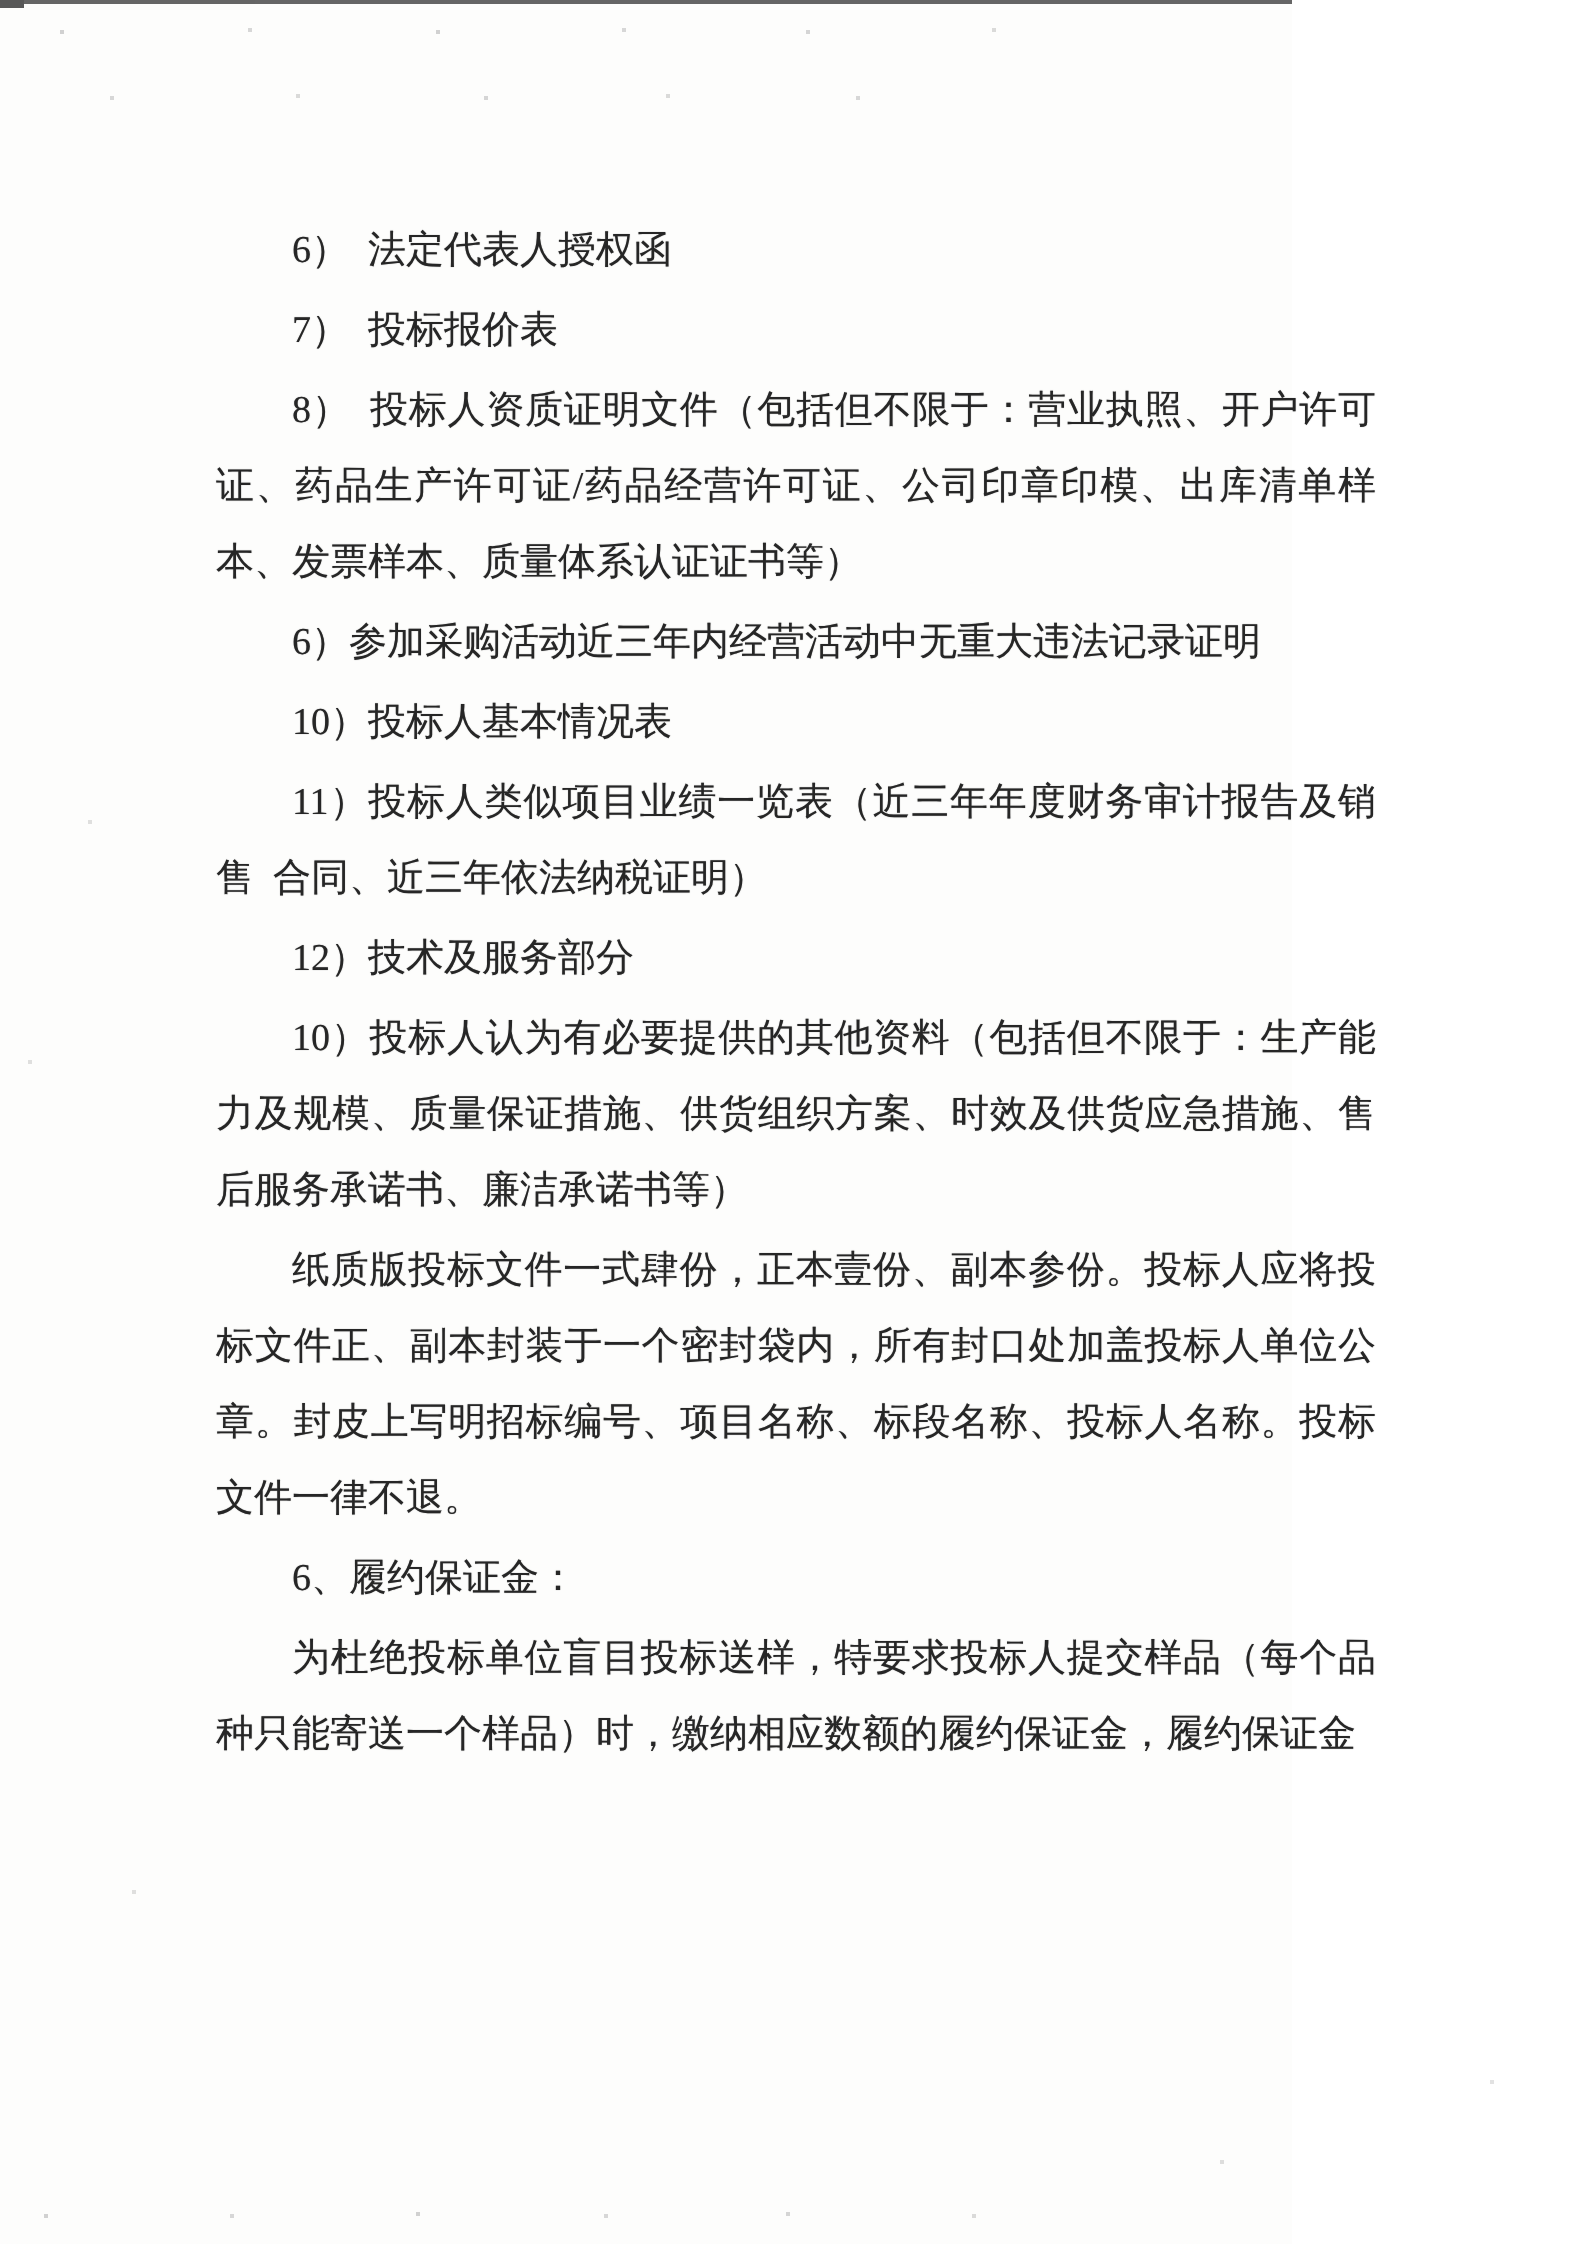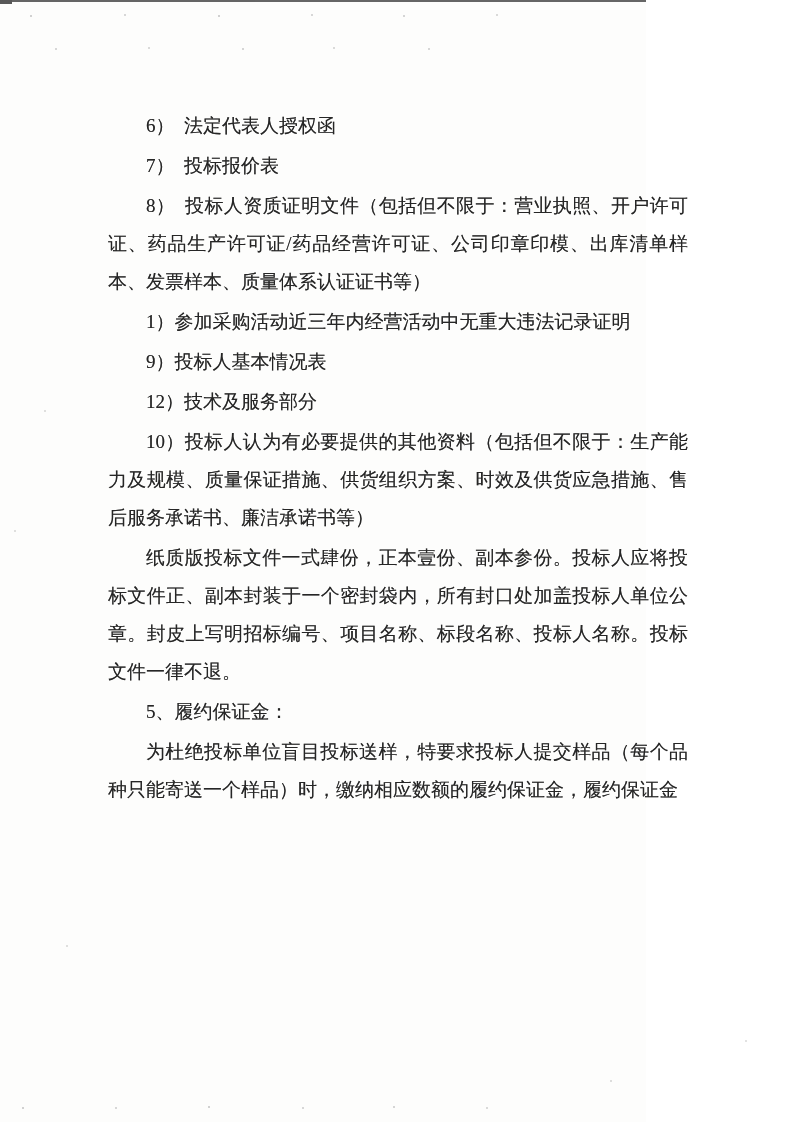--- a/index.html
+++ b/index.html
@@ -92,21 +92,22 @@
 <body>
 
 <div class="page">
   <div class="scan-edge-top"></div>
   <div class="scan-noise"></div>
 
   <div class="content">
     <p>6） 法定代表人授权函</p>
     <p>7） 投标报价表</p>
     <p>8） 投标人资质证明文件（包括但不限于：营业执照、开户许可证、药品生产许可证/药品经营许可证、公司印章印模、出库清单样本、发票样本、质量体系认证证书等）</p>
-    <p>1）参加采购活动近三年内经营活动中无重大违法记录证明</p>
-    <p>9）投标人基本情况表</p>
+    <p>6）参加采购活动近三年内经营活动中无重大违法记录证明</p>
+    <p>10）投标人基本情况表</p>
+    <p>11）投标人类似项目业绩一览表（近三年年度财务审计报告及销售 合同、近三年依法纳税证明）</p>
     <p>12）技术及服务部分</p>
     <p>10）投标人认为有必要提供的其他资料（包括但不限于：生产能力及规模、质量保证措施、供货组织方案、时效及供货应急措施、售后服务承诺书、廉洁承诺书等）</p>
     <p>纸质版投标文件一式肆份，正本壹份、副本参份。投标人应将投标文件正、副本封装于一个密封袋内，所有封口处加盖投标人单位公章。封皮上写明招标编号、项目名称、标段名称、投标人名称。投标文件一律不退。</p>
-    <p>5、履约保证金：</p>
+    <p>6、履约保证金：</p>
     <p>为杜绝投标单位盲目投标送样，特要求投标人提交样品（每个品种只能寄送一个样品）时，缴纳相应数额的履约保证金，履约保证金</p>
   </div>
 </div>
 
 </body></html>

